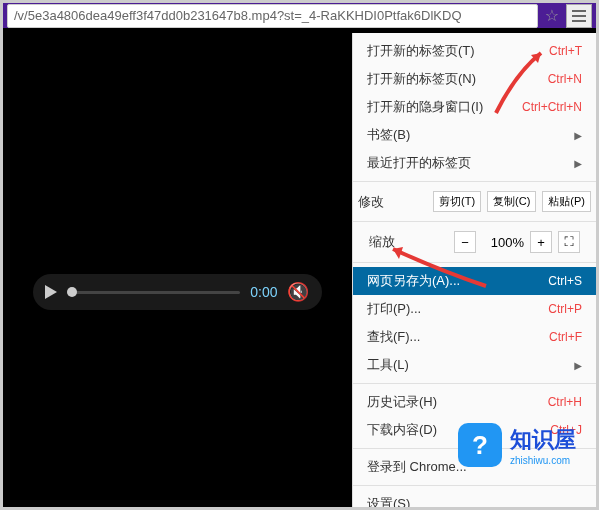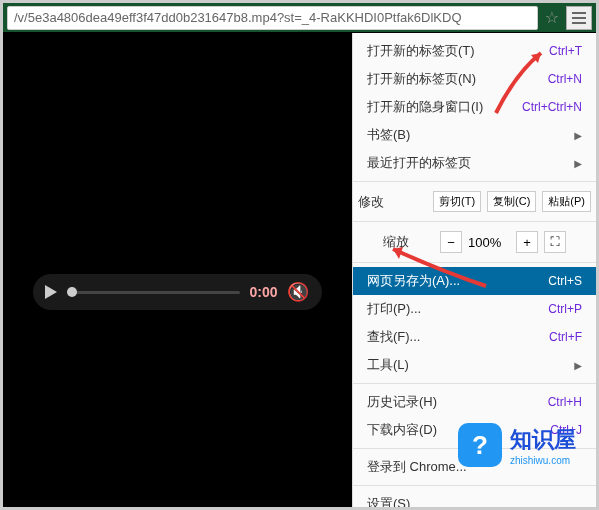--- a/index.html
+++ b/index.html
@@ -1,43 +1,43 @@
 <!DOCTYPE html>
 <html><head>
 <meta charset="utf-8">
 <style>
 *{margin:0;padding:0;box-sizing:border-box;font-family:"Microsoft YaHei",Arial,sans-serif;font-size:13px}
 body{width:599px;height:510px;background:#fff;position:relative;overflow:hidden;border:3px solid #ccc}
-.addr{height:30px;background:#14532d;border-bottom:1px solid #000000;display:flex;align-items:center;padding:0 4px;gap:4px}
+.addr{height:30px;background:#4c1d95;border-bottom:5px solid #000000;display:flex;align-items:center;padding:0 4px;gap:4px}
 .url{flex:1;height:24px;background:#fff;border:1px solid #ccc;border-radius:2px;padding:0 6px;display:flex;align-items:center;color:#666;overflow:hidden;white-space:nowrap}
 .star{width:20px;color:#999;text-align:center;font-size:16px}
 .menu-btn{width:26px;height:24px;border:1px solid #aaa;background:#eee;display:flex;flex-direction:column;justify-content:center;align-items:center;gap:3px;cursor:pointer}
 .menu-btn span{width:14px;height:2px;background:#666}
 .content{display:flex;height:477px}
 .video{width:349px;background:#000;position:relative}
 .controls{position:absolute;bottom:200px;left:30px;right:30px;height:36px;background:#1a1a1a;border-radius:18px;display:flex;align-items:center;padding:0 12px;gap:10px}
 .play{width:0;height:0;border-left:12px solid #ccc;border-top:7px solid transparent;border-bottom:7px solid transparent}
 .track{flex:1;height:3px;background:#444;border-radius:2px;position:relative}
 .thumb{width:10px;height:10px;background:#ccc;border-radius:50%;position:absolute;left:0;top:-4px}
-.time{color:#fca5a5;font-weight:bold;font-size:14px}
+.time{color:#7dd3fc;font-weight:normal;font-size:14px}
 .mute{color:#ccc;font-size:18px;position:relative}
 .menu{width:244px;background:#fafafa;border-left:1px solid #ddd;padding:4px 0}
 .mi{padding:5px 14px;display:flex;justify-content:space-between;align-items:center;cursor:pointer;color:#333}
 .mi.hl{background:#0369a1;color:#fff}
 .mi.hl .sc{color:#fff}
-.sc{color:#6d28d9;font-size:12px}
+.sc{color:#ef4444;font-size:12px}
 .sep{height:1px;background:#e0e0e0;margin:4px 0}
 .arr{color:#666;font-size:10px}
 .edit-row{padding:5px 5px;display:flex;align-items:center;gap:6px}
 .edit-lbl{flex:1;color:#333}
 .ebtn{border:1px solid #ccc;background:#fff;padding:2px 5px;font-size:11px;cursor:pointer}
-.zoom-row{padding:5px 30px;display:flex;align-items:center;gap:6px}
+.zoom-row{padding:5px 16px;display:flex;align-items:center;gap:6px}
 .zoom-lbl{flex:1;color:#333}
 .zbtn{border:1px solid #ccc;background:#fff;width:22px;height:22px;cursor:pointer;display:flex;align-items:center;justify-content:center}
-.zval{min-width:42px;text-align:left}
+.zval{min-width:42px;text-align:right}
 .arrow1{position:absolute;top:40px;right:40px;pointer-events:none}
 .arrow2{position:absolute;top:238px;right:105px;pointer-events:none}
 .logo{position:absolute;bottom:40px;right:20px;display:flex;align-items:center;gap:8px}
 .logo-ico{width:44px;height:44px;background:#2196f3;border-radius:10px;display:flex;align-items:center;justify-content:center;color:#fff;font-size:26px;font-weight:bold}
 .logo-txt{display:flex;flex-direction:column}
 .logo-cn{font-size:22px;font-weight:bold;color:#1d4ed8}
 .logo-en{font-size:10px;color:#2196f3}
 </style>
 </head>
 <body>

